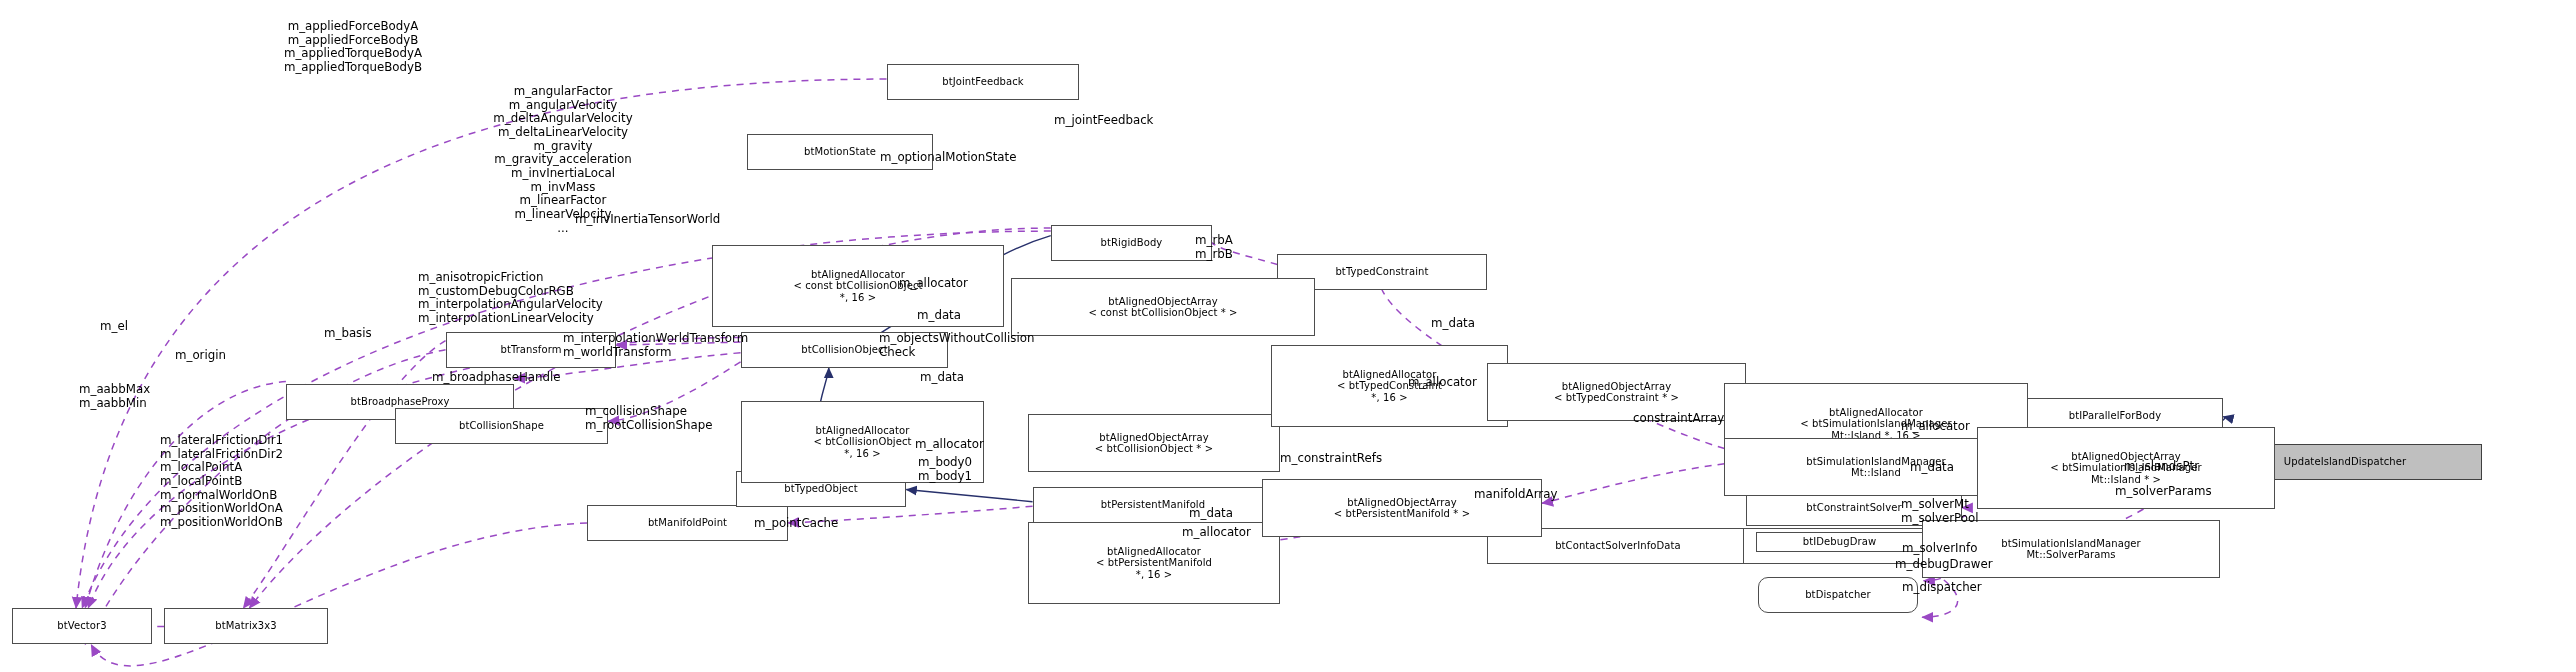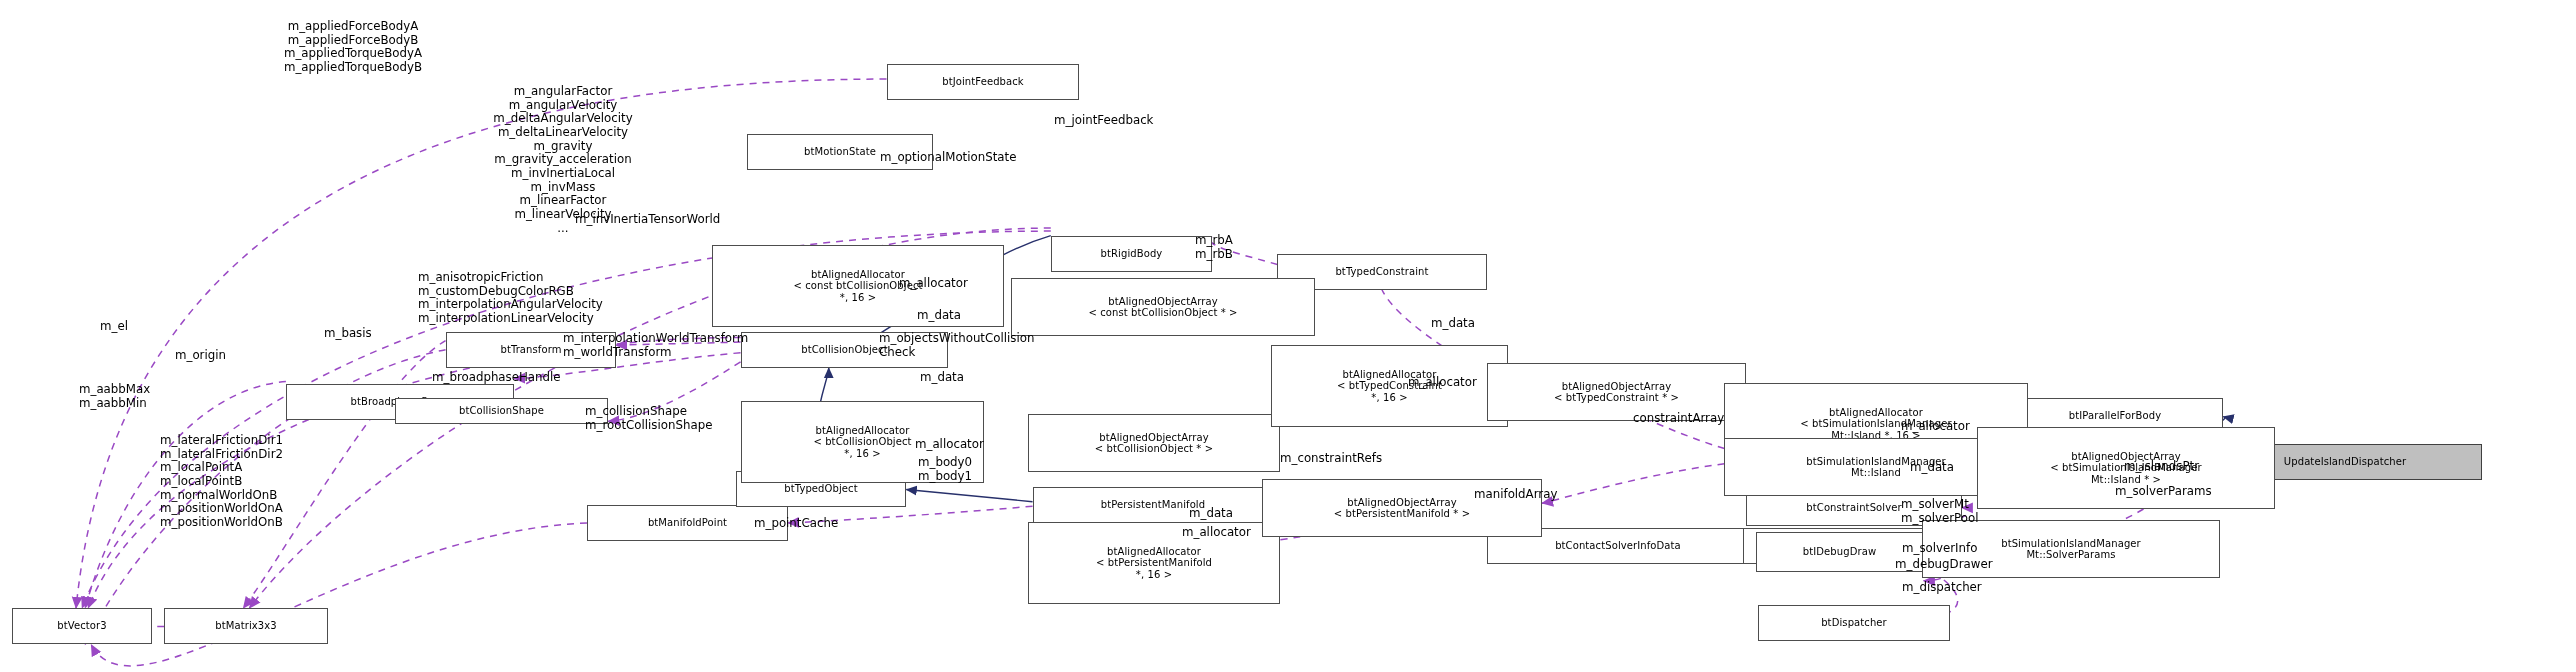--- a/index.html
+++ b/index.html
@@ -67,63 +67,63 @@
   <div id="node-layer">
       <div class="node" style="left: 12px; top: 608px; width: 140px; height: 36px;">
         <span>btVector3</span>
       </div>
       <div class="node" style="left: 164px; top: 608px; width: 164px; height: 36px;">
         <span>btMatrix3x3</span>
       </div>
       <div class="node" style="left: 286px; top: 384px; width: 228px; height: 36px;">
         <span>btBroadphaseProxy</span>
       </div>
-      <div class="node" style="left: 395px; top: 398px; width: 213px; height: 26px;">
+      <div class="node" style="left: 395px; top: 408px; width: 213px; height: 36px;">
         <span>btCollisionShape</span>
       </div>
       <div class="node" style="left: 587px; top: 505px; width: 201px; height: 36px;">
         <span>btManifoldPoint</span>
       </div>
       <div class="node" style="left: 446px; top: 332px; width: 170px; height: 36px;">
         <span>btTransform</span>
       </div>
       <div class="node" style="left: 741px; top: 332px; width: 207px; height: 36px;">
         <span>btCollisionObject</span>
       </div>
       <div class="node" style="left: 747px; top: 134px; width: 186px; height: 36px;">
         <span>btMotionState</span>
       </div>
       <div class="node" style="left: 887px; top: 64px; width: 192px; height: 36px;">
         <span>btJointFeedback</span>
       </div>
-      <div class="node" style="left: 1051px; top: 236px; width: 161px; height: 36px;">
+      <div class="node" style="left: 1051px; top: 225px; width: 161px; height: 36px;">
         <span>btRigidBody</span>
       </div>
       <div class="node" style="left: 1277px; top: 254px; width: 210px; height: 36px;">
         <span>btTypedConstraint</span>
       </div>
       <div class="node" style="left: 736px; top: 471px; width: 170px; height: 36px;">
         <span>btTypedObject</span>
       </div>
       <div class="node" style="left: 1033px; top: 487px; width: 240px; height: 36px;">
         <span>btPersistentManifold</span>
       </div>
       <div class="node" style="left: 1746px; top: 490px; width: 216px; height: 36px;">
         <span>btConstraintSolver</span>
       </div>
       <div class="node" style="left: 1487px; top: 528px; width: 262px; height: 36px;">
         <span>btContactSolverInfoData</span>
       </div>
       <div class="node" style="left: 1743px; top: 528px; width: 225px; height: 36px;">
         <span>btContactSolverInfo</span>
       </div>
-      <div class="node" style="left: 1756px; top: 532px; width: 167px; height: 40px;">
+      <div class="node" style="left: 1756px; top: 532px; width: 167px; height: 20px;">
         <span>btIDebugDraw</span>
       </div>
-      <div class="node" style="left: 1758px; top: 605px; width: 192px; height: 36px;">
+      <div class="node" style="left: 1758px; top: 577px; width: 160px; height: 36px; border-radius: 10px;">
         <span>btDispatcher</span>
       </div>
       <div class="node" style="left: 2007px; top: 398px; width: 216px; height: 36px;">
         <span>btIParallelForBody</span>
       </div>
       <div class="node highlight" style="left: 2208px; top: 444px; width: 274px; height: 36px;">
         <span>UpdateIslandDispatcher</span>
       </div>
       <div class="node" style="left: 712px; top: 245px; width: 292px; height: 82px;">
         <span>btAlignedAllocator<br>&lt; const btCollisionObject<br>*, 16 &gt;</span>

